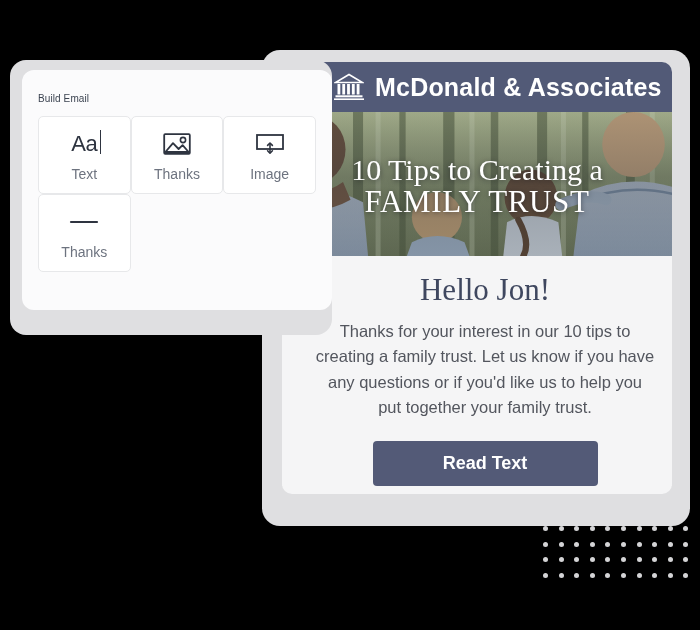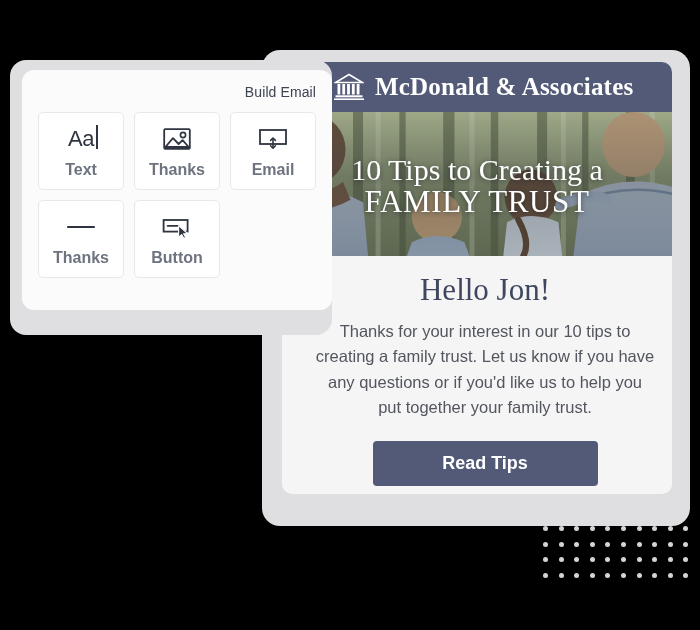--- a/index.html
+++ b/index.html
@@ -67,21 +67,21 @@
     height: 50px;
     background: #525a77;
     display: flex;
     align-items: center;
     padding-left: 52px;
     gap: 11px;
   }
   #bank-icon { flex: 0 0 auto; display: block; }
   #brand-name {
     color: #ffffff;
-    font-family: Liberation Serif, serif;
+    font-family: Liberation Sans, sans-serif;
     font-size: 25px;
     font-weight: 700;
     letter-spacing: 0.2px;
     white-space: nowrap;
   }
 
   
   #hero {
     position: relative;
     height: 144px;
@@ -166,45 +166,46 @@
     left: 22px;
     top: 70px;
     width: 310px;
     height: 240px;
     background: #fbfbfc;
     border-radius: 12px;
     z-index: 5;
     padding: 14px 16px 16px 16px;
   }
   #builder-title {
-    text-align: right;
-    font-size: 14px;
+    text-align: left;
+    font-size: 10px;
     color: #3c4451;
     margin-bottom: 12px;
     letter-spacing: 0.1px;
+    margin-top: 9px;
   }
   #builder-grid {
     display: grid;
     grid-template-columns: repeat(3, 1fr);
-    gap: 10px;
+    gap: 0;
   }
   .block-tile {
     background: #ffffff;
     border: 1px solid #e7e8ea;
     border-radius: 5px;
     height: 78px;
     display: flex;
     flex-direction: column;
     align-items: center;
     justify-content: center;
     gap: 8px;
     cursor: pointer;
   }
   .tile-icon { height: 30px; display: flex; align-items: center; justify-content: center; }
-  .tile-label { font-size: 16px; color: #6d737f; line-height: 1; font-weight: bold; }
+  .tile-label { font-size: 14px; color: #6d737f; line-height: 1; }
   .tile-aa {
     font-size: 22px;
     color: #2e3440;
     font-family: "Liberation Sans", sans-serif;
     letter-spacing: -0.5px;
     position: relative;
   }
   .tile-aa::after {
     content: "";
     position: absolute;
@@ -386,21 +387,21 @@
       <div id="hero-text">
         <div id="hero-line1">10 Tips to Creating a</div>
         <div id="hero-line2">FAMILY TRUST</div>
       </div>
     </div>
 
     <div id="email-body">
       <div id="greeting">Hello Jon!</div>
       <p id="paragraph">Thanks for your interest in our 10 tips to creating a family trust. Let us know if you have any questions or if you'd like us to help you put together your family trust.</p>
       <div id="cta-wrap">
-        <button id="read-tips-button">Read Tips</button>
+        <button id="read-tips-button">Read Text</button>
       </div>
     </div>
 
   </div>
 
   <div id="builder-shadow"></div>
   <div id="builder-panel">
     <div id="builder-title">Build Email</div>
     <div id="builder-grid">
 
@@ -424,40 +425,30 @@
 
       <div class="block-tile">
         <span class="tile-icon">
           <svg width="30" height="24" viewBox="0 0 30 24">
             <rect x="2" y="3" width="26" height="14" fill="none" stroke="#2e3440" stroke-width="1.8"></rect>
             <line x1="15" y1="11.5" x2="15" y2="21" stroke="#2e3440" stroke-width="1.6"></line>
             <path d="M12.6 13.4 L15 11 L17.4 13.4" fill="none" stroke="#2e3440" stroke-width="1.6" stroke-linecap="round" stroke-linejoin="round"></path>
             <path d="M12.6 18.8 L15 21.2 L17.4 18.8" fill="none" stroke="#2e3440" stroke-width="1.6" stroke-linecap="round" stroke-linejoin="round"></path>
           </svg>
         </span>
-        <span class="tile-label">Email</span>
+        <span class="tile-label">Image</span>
       </div>
 
       <div class="block-tile">
         <span class="tile-icon">
           <svg width="30" height="24" viewBox="0 0 30 24">
             <line x1="2" y1="12" x2="28" y2="12" stroke="#2e3440" stroke-width="2.2" stroke-linecap="round"></line>
           </svg>
         </span>
         <span class="tile-label">Thanks</span>
       </div>
 
-      <div class="block-tile">
-        <span class="tile-icon">
-          <svg width="30" height="24" viewBox="0 0 30 24">
-            <rect x="1.6" y="5" width="24" height="11.6" fill="none" stroke="#2e3440" stroke-width="1.8"></rect>
-            <line x1="5.6" y1="10.8" x2="16.5" y2="10.8" stroke="#2e3440" stroke-width="1.8" stroke-linecap="round"></line>
-            <path d="M16.6 10.6 L16.6 22.6 L19.6 19.6 L21.8 23.4 L23.6 22.3 L21.6 18.8 L25.6 18.5 Z" fill="#2e3440" stroke="#ffffff" stroke-width="1.1" stroke-linejoin="round"></path>
-          </svg>
-        </span>
-        <span class="tile-label">Button</span>
-      </div>
 
 
     </div>
   </div>
 
 </div>
 
 </body></html>

